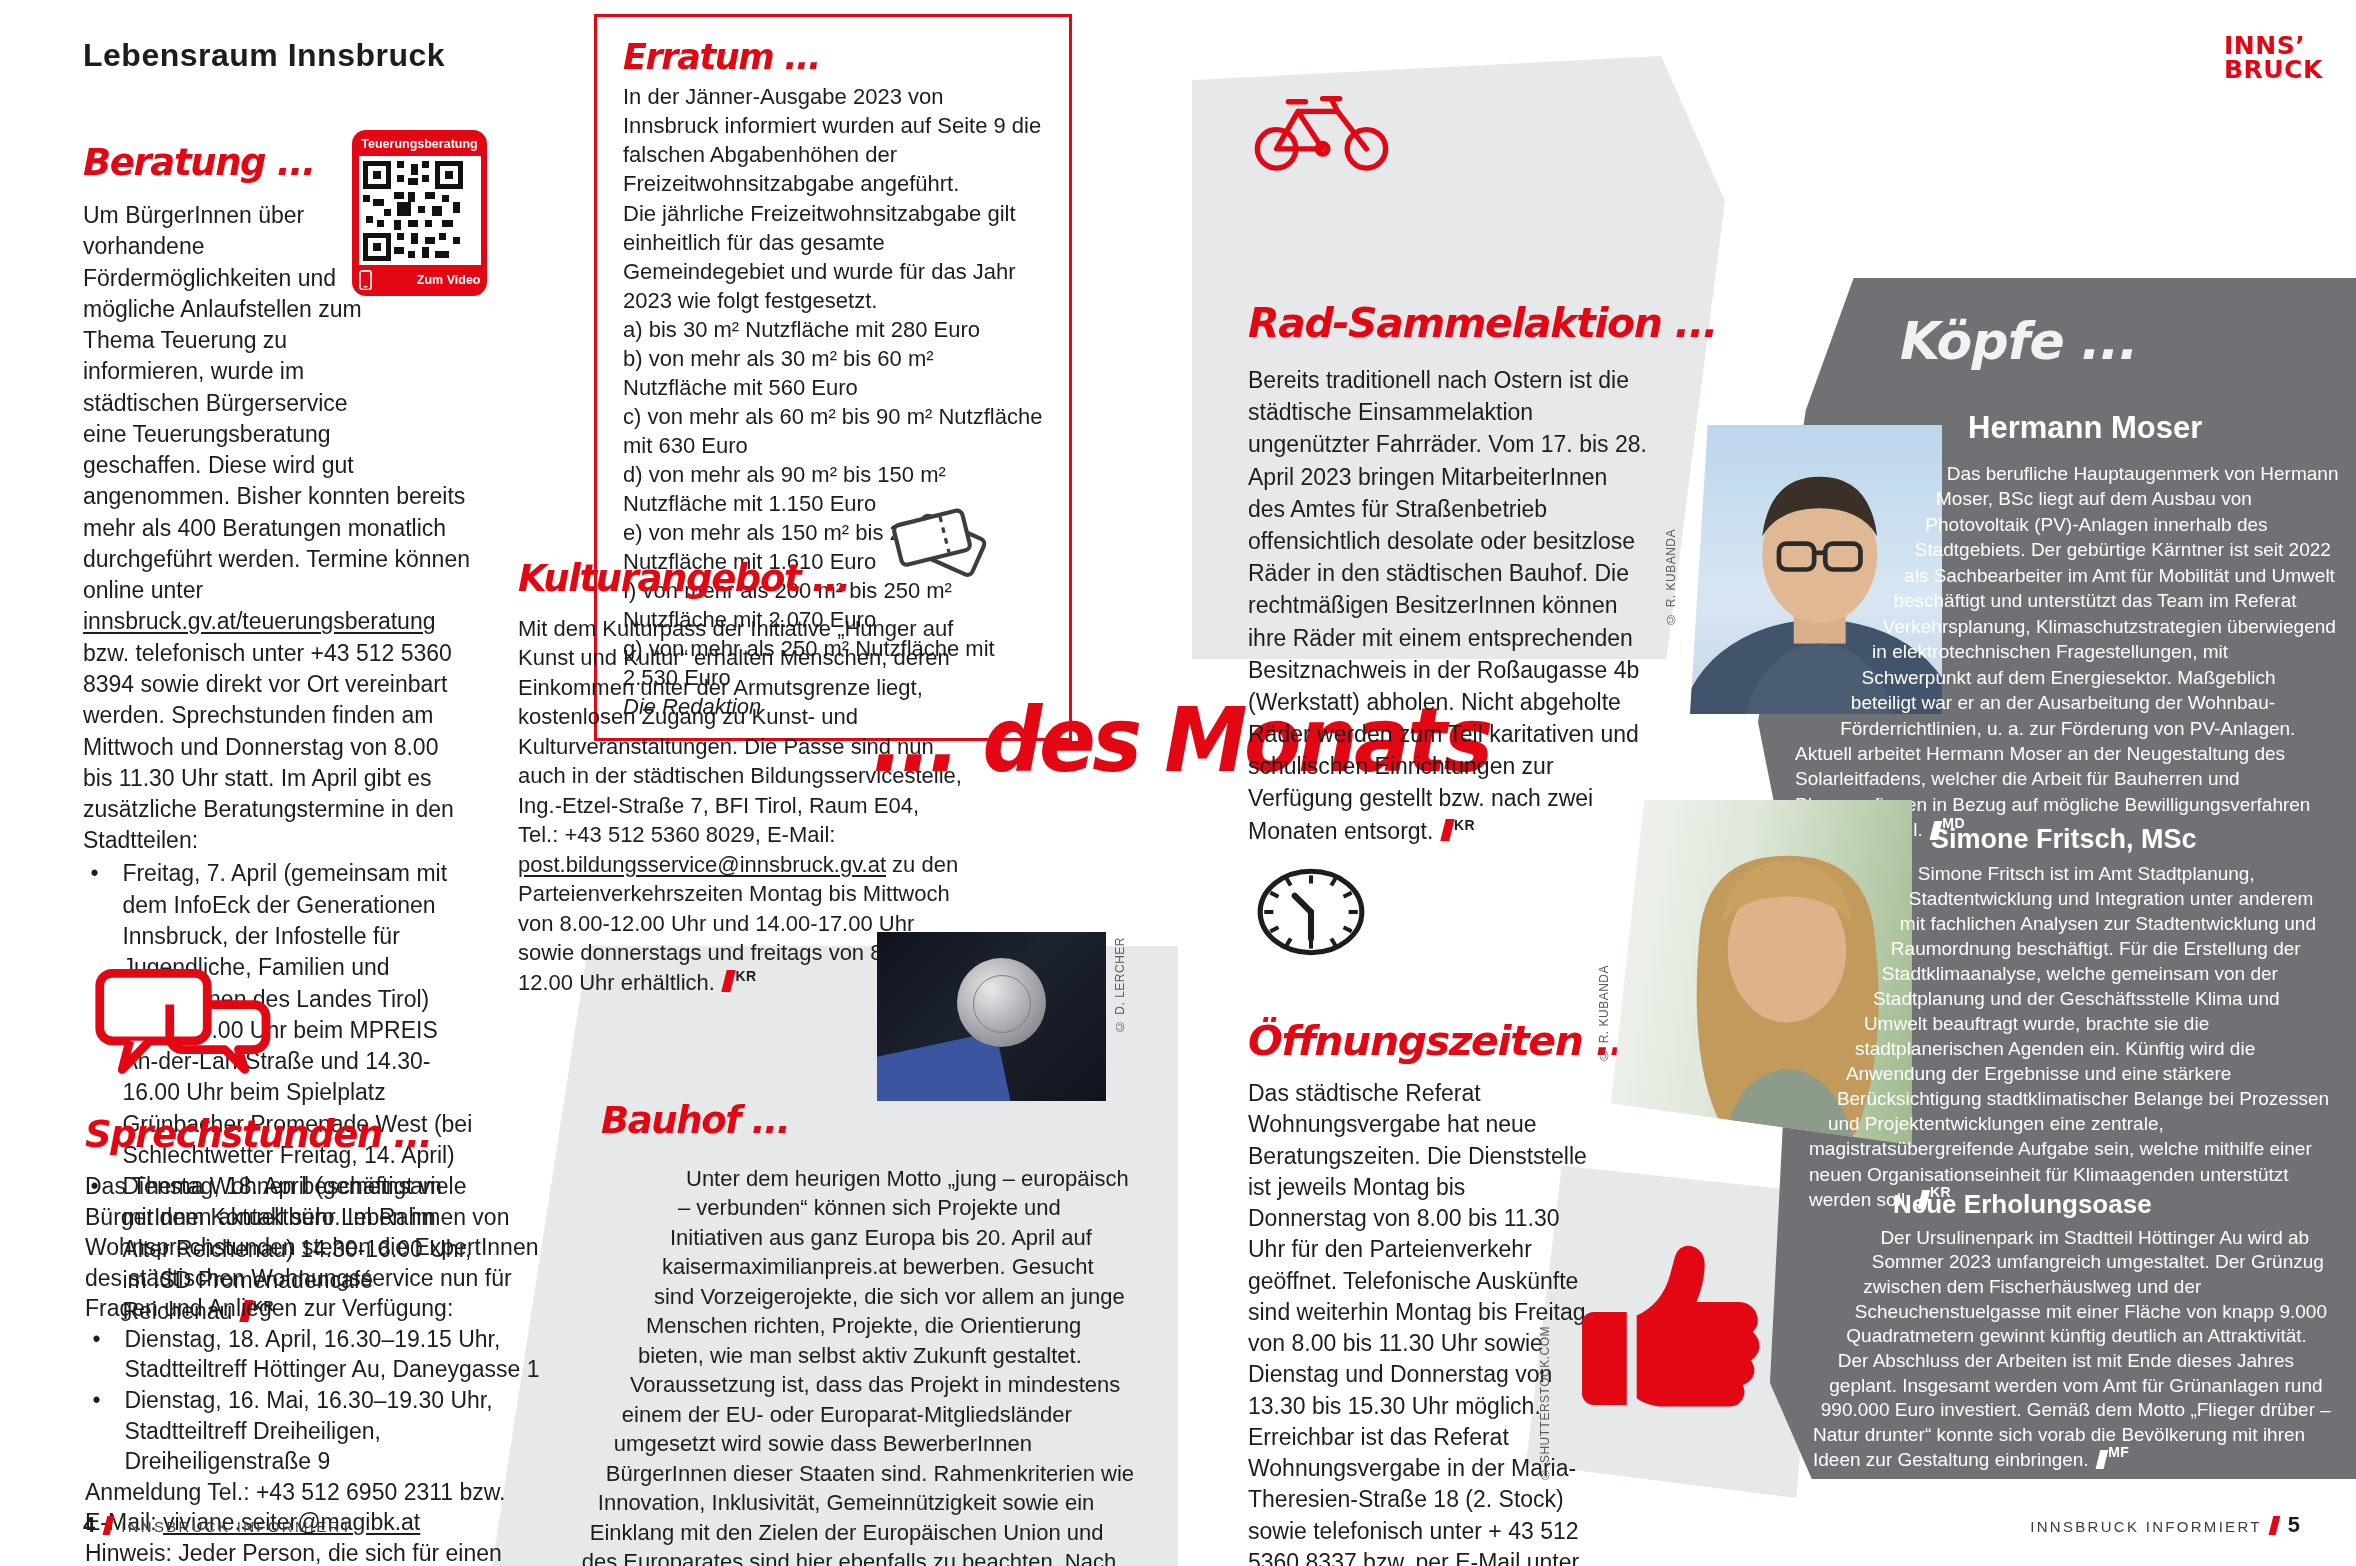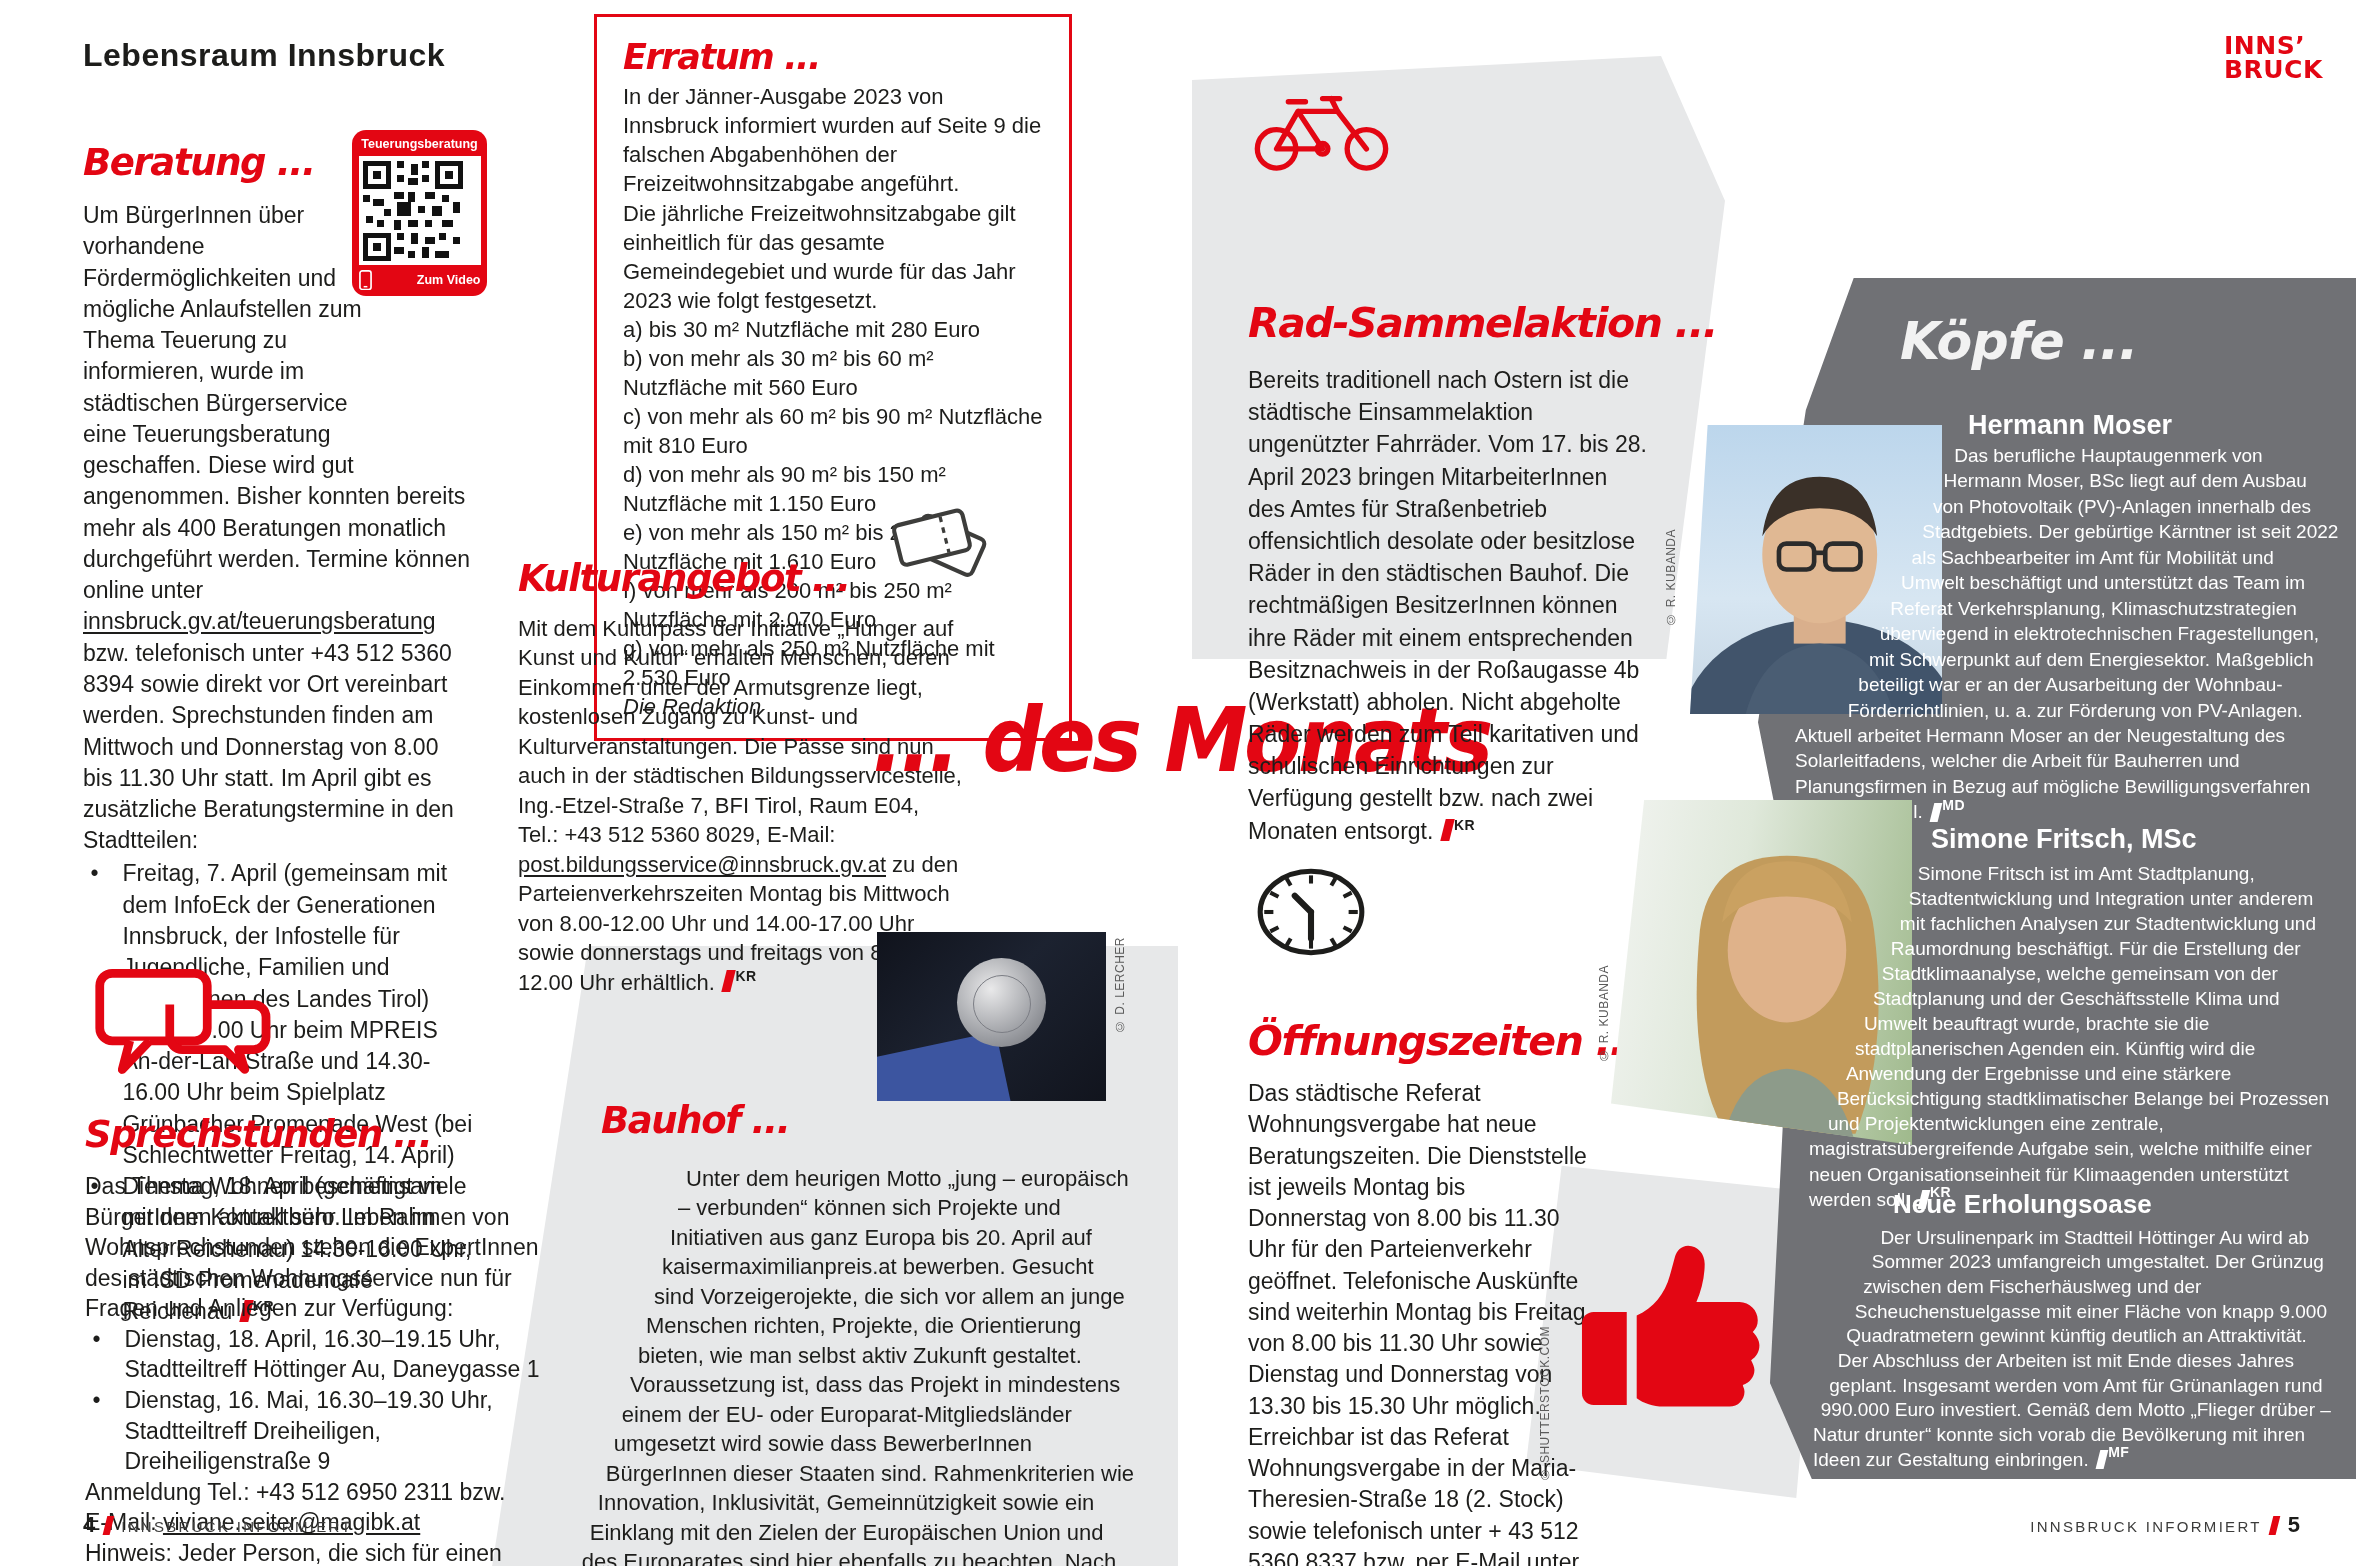--- a/index.html
+++ b/index.html
@@ -130,21 +130,21 @@
       </div>
   </div>
 
   <div class="abs" style="left:594px;top:14px;width:478px;border:3.7px solid var(--red);background:#fff;padding:20.4px 26px 16.7px;box-sizing:border-box;">
     <div class="h" style="font-size:35px;">Erratum ...</div>
     <div class="b" style="font-size:22px;line-height:1.32;margin-top:5px;">
       <div>In der Jänner-Ausgabe 2023 von Innsbruck informiert wurden auf Seite 9 die falschen Abgabenhöhen der Freizeitwohnsitzabgabe angeführt.</div>
       <div>Die jährliche Freizeitwohnsitzabgabe gilt einheitlich für das gesamte Gemeindegebiet und wurde für das Jahr 2023 wie folgt festgesetzt.</div>
       <div>a) bis 30 m² Nutzfläche mit 280 Euro</div>
       <div>b) von mehr als 30 m² bis 60 m² Nutzfläche mit 560 Euro</div>
-      <div>c) von mehr als 60 m² bis 90 m² Nutzfläche mit 810 Euro</div>
+      <div>c) von mehr als 60 m² bis 90 m² Nutzfläche mit 630 Euro</div>
       <div>d) von mehr als 90 m² bis 150 m² Nutzfläche mit 1.150 Euro</div>
       <div>e) von mehr als 150 m² bis 200 m² Nutzfläche mit 1.610 Euro</div>
       <div>f) von mehr als 200 m² bis 250 m² Nutzfläche mit 2.070 Euro</div>
       <div>g) von mehr als 250 m² Nutzfläche mit 2.530 Euro</div>
       <div class="it">Die Redaktion</div>
     </div>
   </div>
 
   <div class="abs h" style="left:518px;top:557px;">Kulturangebot ...</div>
   <div class="abs" style="left:886px;top:492px;">
@@ -255,21 +255,21 @@
           <rect x="146" y="128" width="38" height="28" rx="8"></rect>
         <line x1="134" y1="138" x2="146" y2="138"></line>
       </g>
       <path d="M60 312 q20 -72 80 -76 q60 4 80 76z" fill="#4a5d73"></path>
     </svg>
   </div>
   <div class="credit" style="left:1664px;top:529px;">© R. KUBANDA</div>
 
   <div class="abs" style="left:1795px;top:410px;width:545px;">
     <div class="spacer" style="width:173px;height:306px;shape-outside:polygon(0 0,100% 0,26% 100%,0 100%);"></div>
-    <div style="font-size:27px;font-weight:700;color:#fff;margin-bottom:2px;">Hermann Moser</div>
+    <div style="font-size:31px;font-weight:700;color:#fff;margin-bottom:15px;">Hermann Moser</div>
     <span class="white" style="font-size:19px;line-height:1.34;">Das berufliche Hauptaugenmerk von Hermann Moser, BSc liegt auf dem Ausbau von Photovoltaik (PV)-Anlagen innerhalb des Stadtgebiets. Der gebürtige Kärntner ist seit 2022 als Sachbearbeiter im Amt für Mobilität und Umwelt beschäftigt und unterstützt das Team im Referat Verkehrsplanung, Klimaschutzstrategien überwiegend in elektrotechnischen Fragestellungen, mit Schwerpunkt auf dem Energiesektor. Maßgeblich beteiligt war er an der Ausarbeitung der Wohnbau-Förderrichtlinien, u. a. zur Förderung von PV-Anlagen. Aktuell arbeitet Hermann Moser an der Neugestaltung des Solarleitfadens, welcher die Arbeit für Bauherren und Planungsfirmen in Bezug auf mögliche Bewilligungsverfahren erleichtern soll.</span><span class="slash" style="background:#fff;height:18.6px;width:8.3px;"></span><span class="sig white">MD</span>
   </div>
 
   <div class="abs" style="left:1611px;top:800px;width:301px;height:345px;clip-path:polygon(11% 0,100% 0,100% 100%,0 88%);background:linear-gradient(100deg,#f2f4f1 0%,#dfe8da 40%,#9fb98c 100%);overflow:hidden;">
     <svg width="301" height="345" viewBox="0 0 325 372">
       <path d="M96 140 q-14 150 28 220 h140 q36 -90 20 -220 q-10 -80 -94 -80 q-84 0 -94 80z" fill="#c29b5c"></path>
       <ellipse cx="190" cy="162" rx="64" ry="78" fill="#dfb28a"></ellipse>
       <path d="M120 132 q10 -66 70 -66 q60 0 70 66 q-24 -28 -70 -28 q-46 0 -70 28z" fill="#caa161"></path>
       <path d="M120 372 q16 -78 70 -82 q54 4 74 82z" fill="#8d9b8a"></path>
     </svg>

